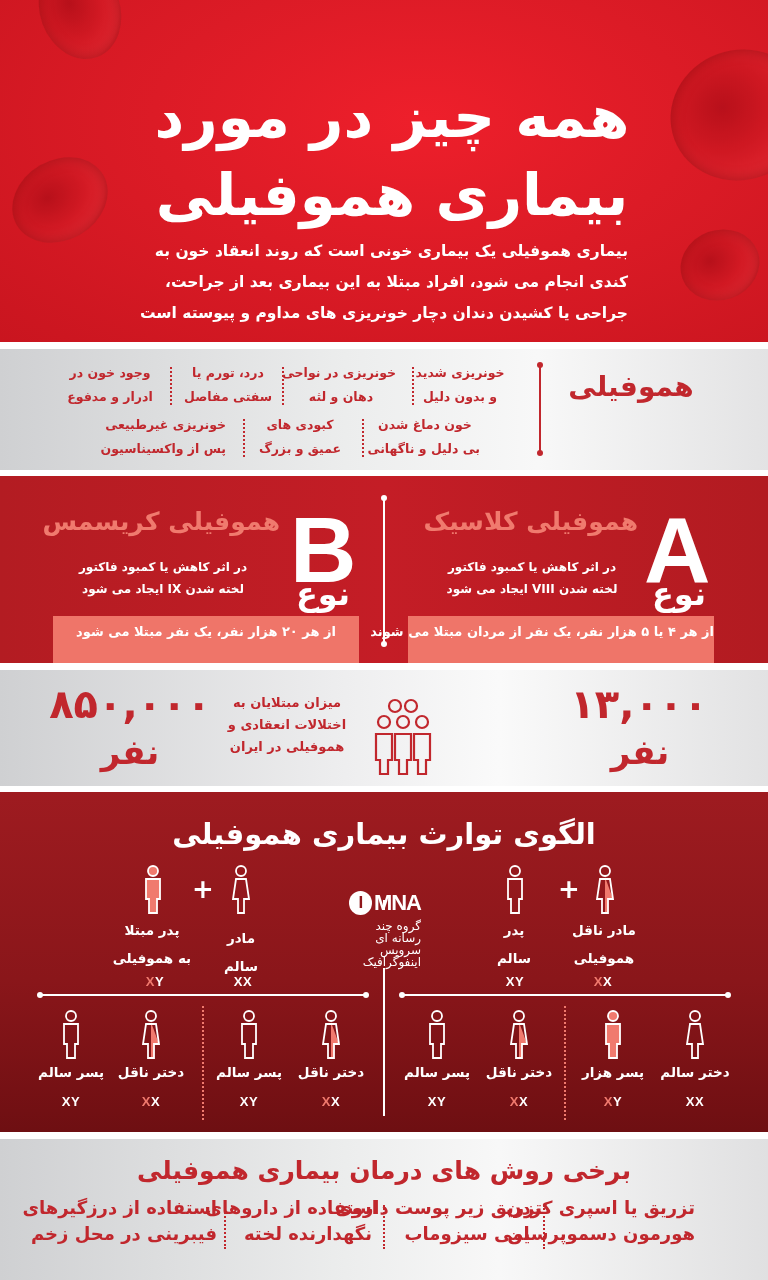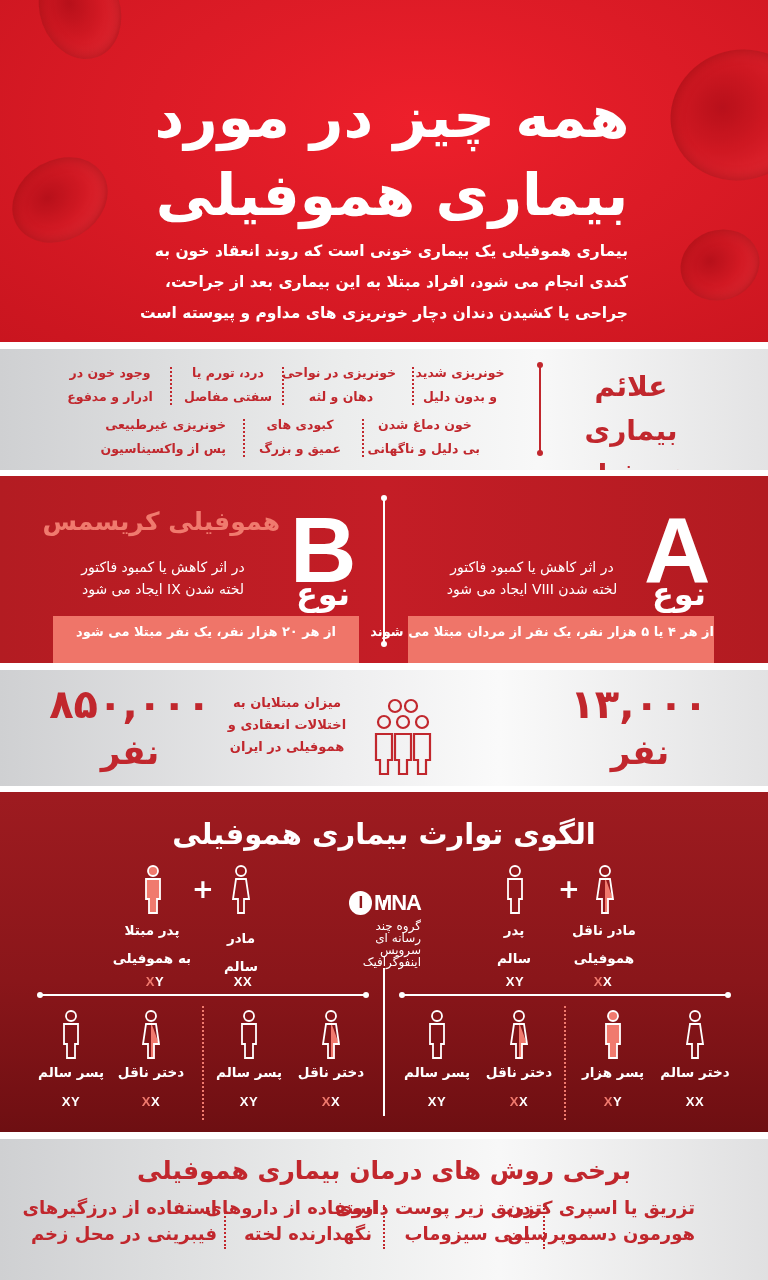--- a/index.html
+++ b/index.html
@@ -26,21 +26,21 @@
   .sym-vline::before, .sym-vline::after { content: ""; position: absolute; left: -2px; width: 6px; height: 6px; border-radius: 50%; background: #c1272d; }
   .sym-vline::before { top: -3px; } .sym-vline::after { bottom: -3px; }
   .sym-item { position: absolute; color: #c1272d; font-weight: bold; font-size: 12.5px; line-height: 24px; text-align: center; white-space: nowrap; }
   .dots { position: absolute; width: 0; border-left: 2px dotted #c1272d; }
 
   
   #types { top: 476px; height: 187px; background: linear-gradient(90deg, #b31c22 0%, #c41d26 50%, #b21b21 100%); }
   .big-letter { position: absolute; color: #fff; font-weight: bold; font-size: 92px; line-height: 92px; font-family: "Liberation Sans", sans-serif; }
   .noe { position: absolute; color: #fff; font-weight: bold; font-size: 32px; line-height: 36px; }
   .type-name { position: absolute; color: #f07a6e; font-weight: bold; font-size: 25px; line-height: 36px; white-space: nowrap; }
-  .type-desc { position: absolute; color: #fff; font-weight: normal; font-size: 14px; line-height: 22px; text-align: center; white-space: nowrap; }
+  .type-desc { position: absolute; color: #fff; font-weight: bold; font-size: 12px; line-height: 22px; text-align: center; white-space: nowrap; }
   .type-box { position: absolute; height: 49px; background: #ef7569; color: #fff; font-weight: bold;
     font-size: 13px; line-height: 32px; text-align: center; white-space: nowrap; }
   .type-vline { position: absolute; left: 383px; top: 22px; width: 2px; height: 146px; background: #fff; }
   .type-vline::before, .type-vline::after { content: ""; position: absolute; left: -2px; width: 6px; height: 6px; border-radius: 50%; background: #fff; }
   .type-vline::before { top: -3px; } .type-vline::after { bottom: -3px; }
 
   
   #stats { top: 670px; height: 116px; background: linear-gradient(90deg, #cfd0d2 0%, #eeeeef 45%, #fafafa 65%, #e2e2e3 100%); }
   .stat-num { position: absolute; color: #c1272d; font-weight: bold; font-size: 40px; line-height: 44px; text-align: center; white-space: nowrap; font-family: "DejaVu Sans", sans-serif; }
   .stat-unit { position: absolute; color: #c1272d; font-weight: bold; font-size: 34px; line-height: 40px; text-align: center; }
@@ -83,21 +83,20 @@
   </div>
   <div class="hdr-desc">
     <div>بیماری هموفیلی یک بیماری خونی است که روند انعقاد خون به</div>
     <div>کندی انجام می شود، افراد مبتلا به این بیماری بعد از جراحت،</div>
     <div>جراحی یا کشیدن دندان دچار خونریزی های مداوم و پیوسته است</div>
   </div>
 </section>
 
 <section class="sec" id="sym">
   <div class="sym-title">
-    <div>علائم بیماری</div>
     <div>هموفیلی</div>
   </div>
   <div class="sym-vline"></div>
 
   <div class="sym-item" style="right:258px;top:12px;width:100px;">
     <div>خونریزی شدید</div>
       <div>و بدون دلیل</div>
   </div>
   <div class="dots" style="left:412px;top:18px;height:38px;"></div>
   <div class="sym-item" style="right:372px;top:12px;width:110px;">
@@ -128,20 +127,21 @@
   <div class="sym-item" style="right:542px;top:64px;width:120px;">
     <div>خونریزی غیرطبیعی</div>
       <div>پس از واکسیناسیون</div>
   </div>
 </section>
 
 <section class="sec" id="types">
 
   <div class="big-letter" style="left:644px;top:28px;">A</div>
   <div class="noe" style="left:652px;top:100px;">نوع</div>
+  <div class="type-name" style="right:130px;top:28px;">هموفیلی کلاسیک</div>
   <div class="type-desc" style="right:136px;top:80px;width:200px;">
     <div>در اثر کاهش  یا کمبود فاکتور</div>
       <div>لخته شدن VIII ایجاد می شود</div>
   </div>
   <div class="type-box" style="left:408px;top:140px;width:306px;">از هر ۴ یا ۵ هزار نفر، یک نفر از مردان مبتلا می شوند</div>
 
   <div class="type-vline"></div>
 
   <div class="big-letter" style="left:290px;top:28px;">B</div>
   <div class="noe" style="left:296px;top:100px;">نوع</div>

